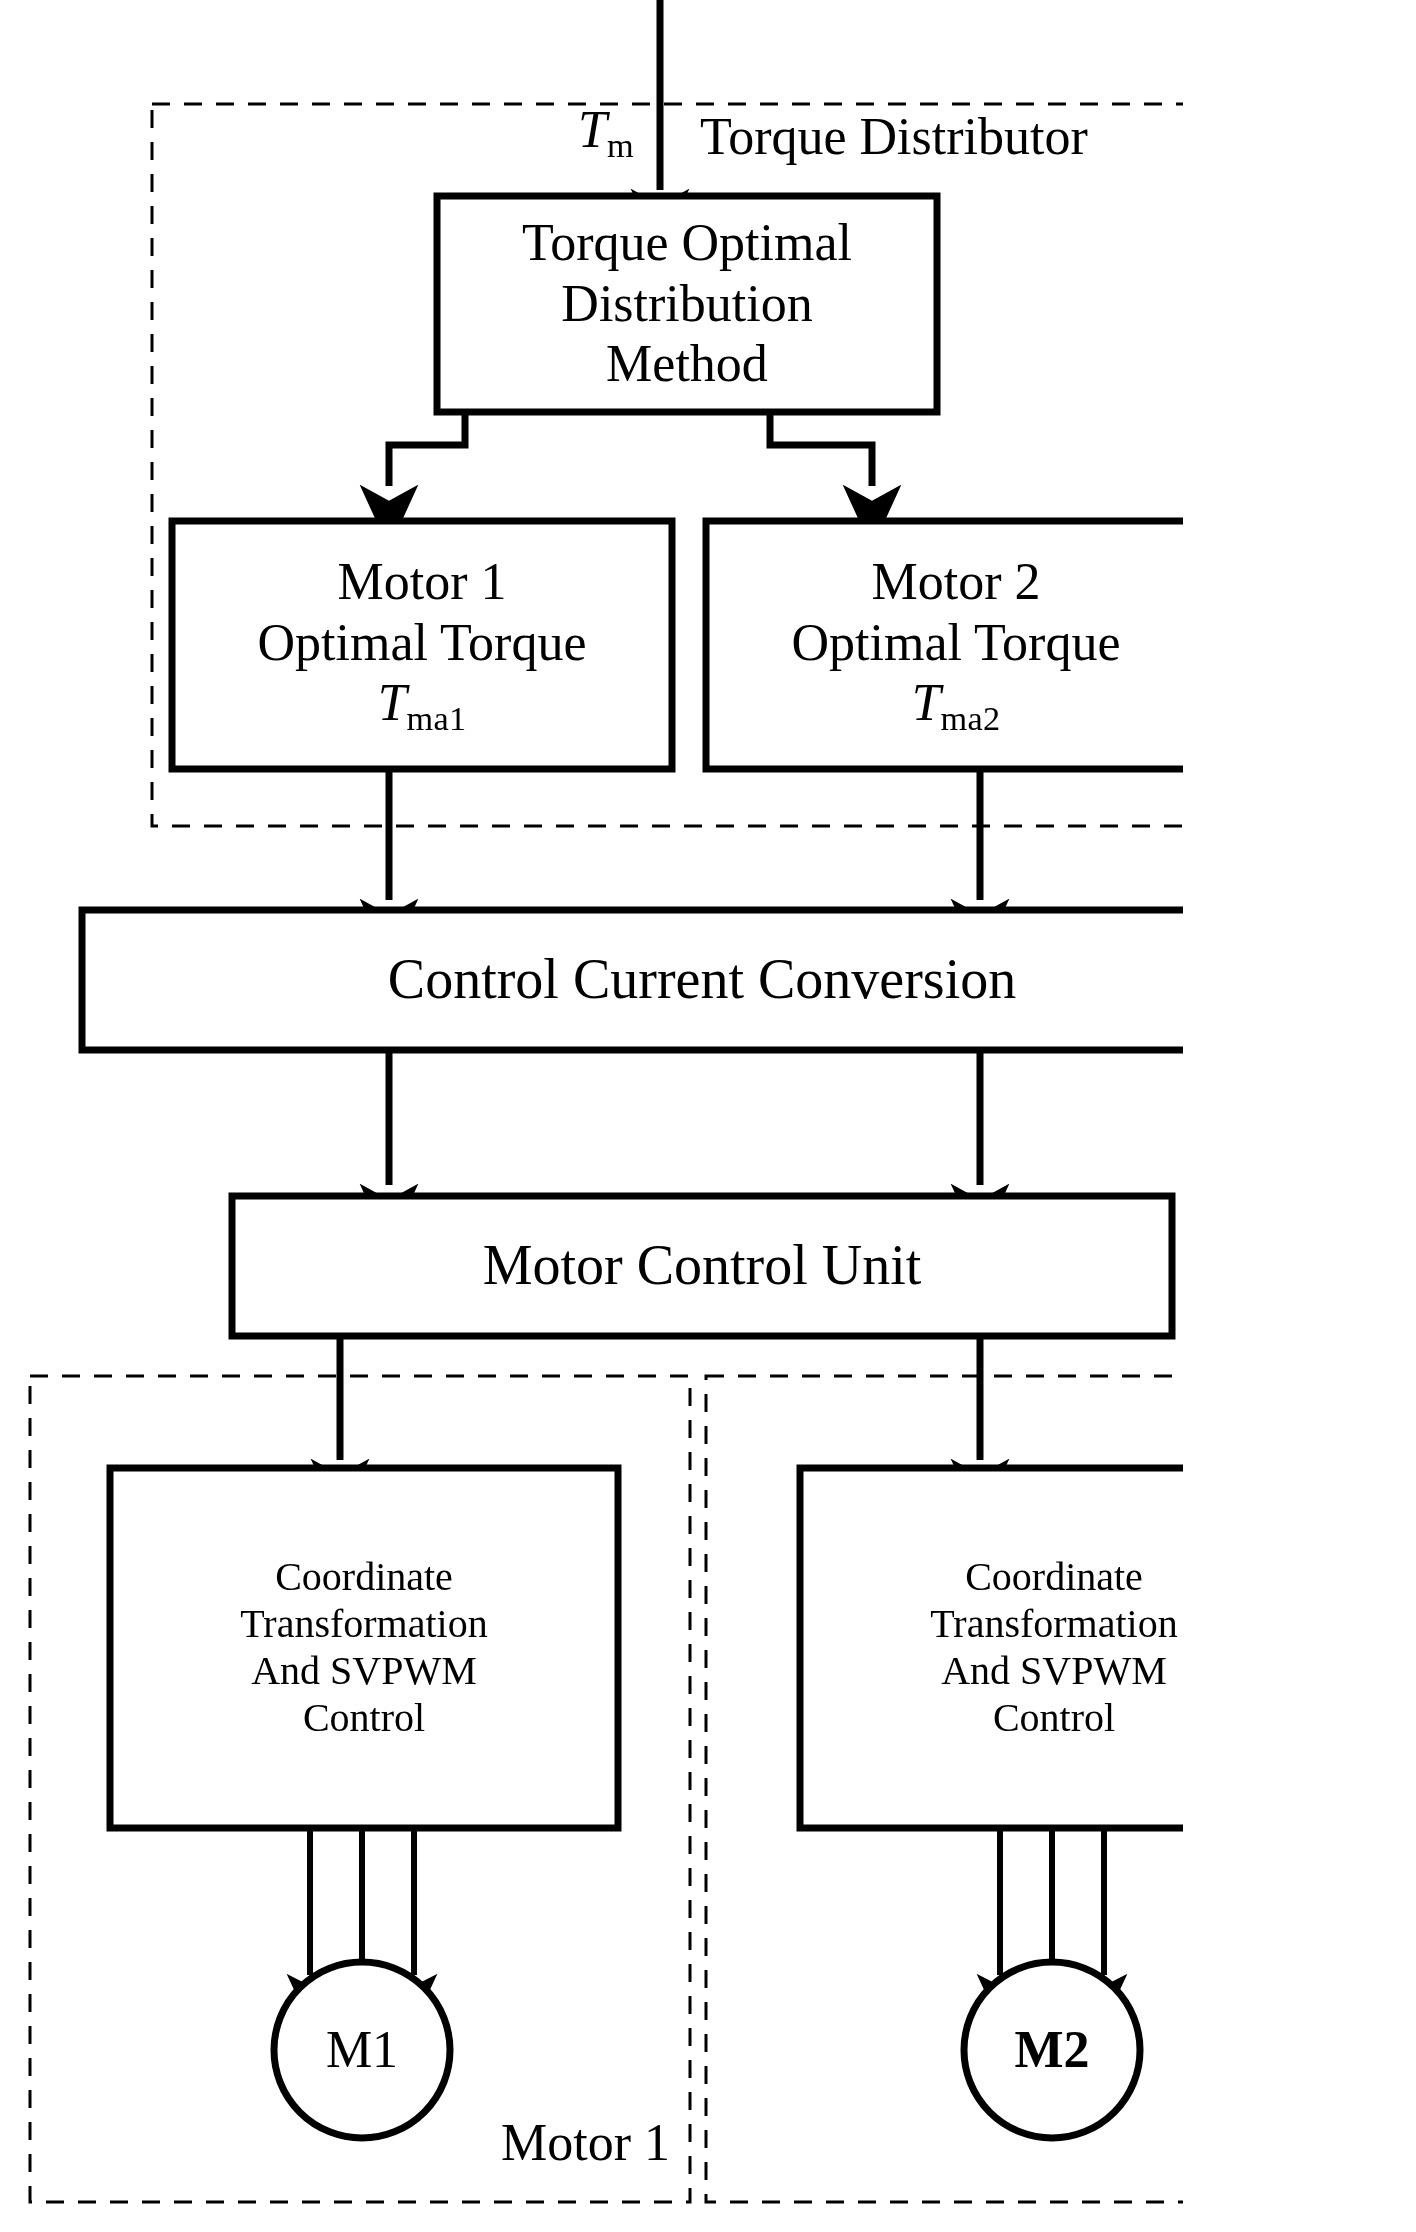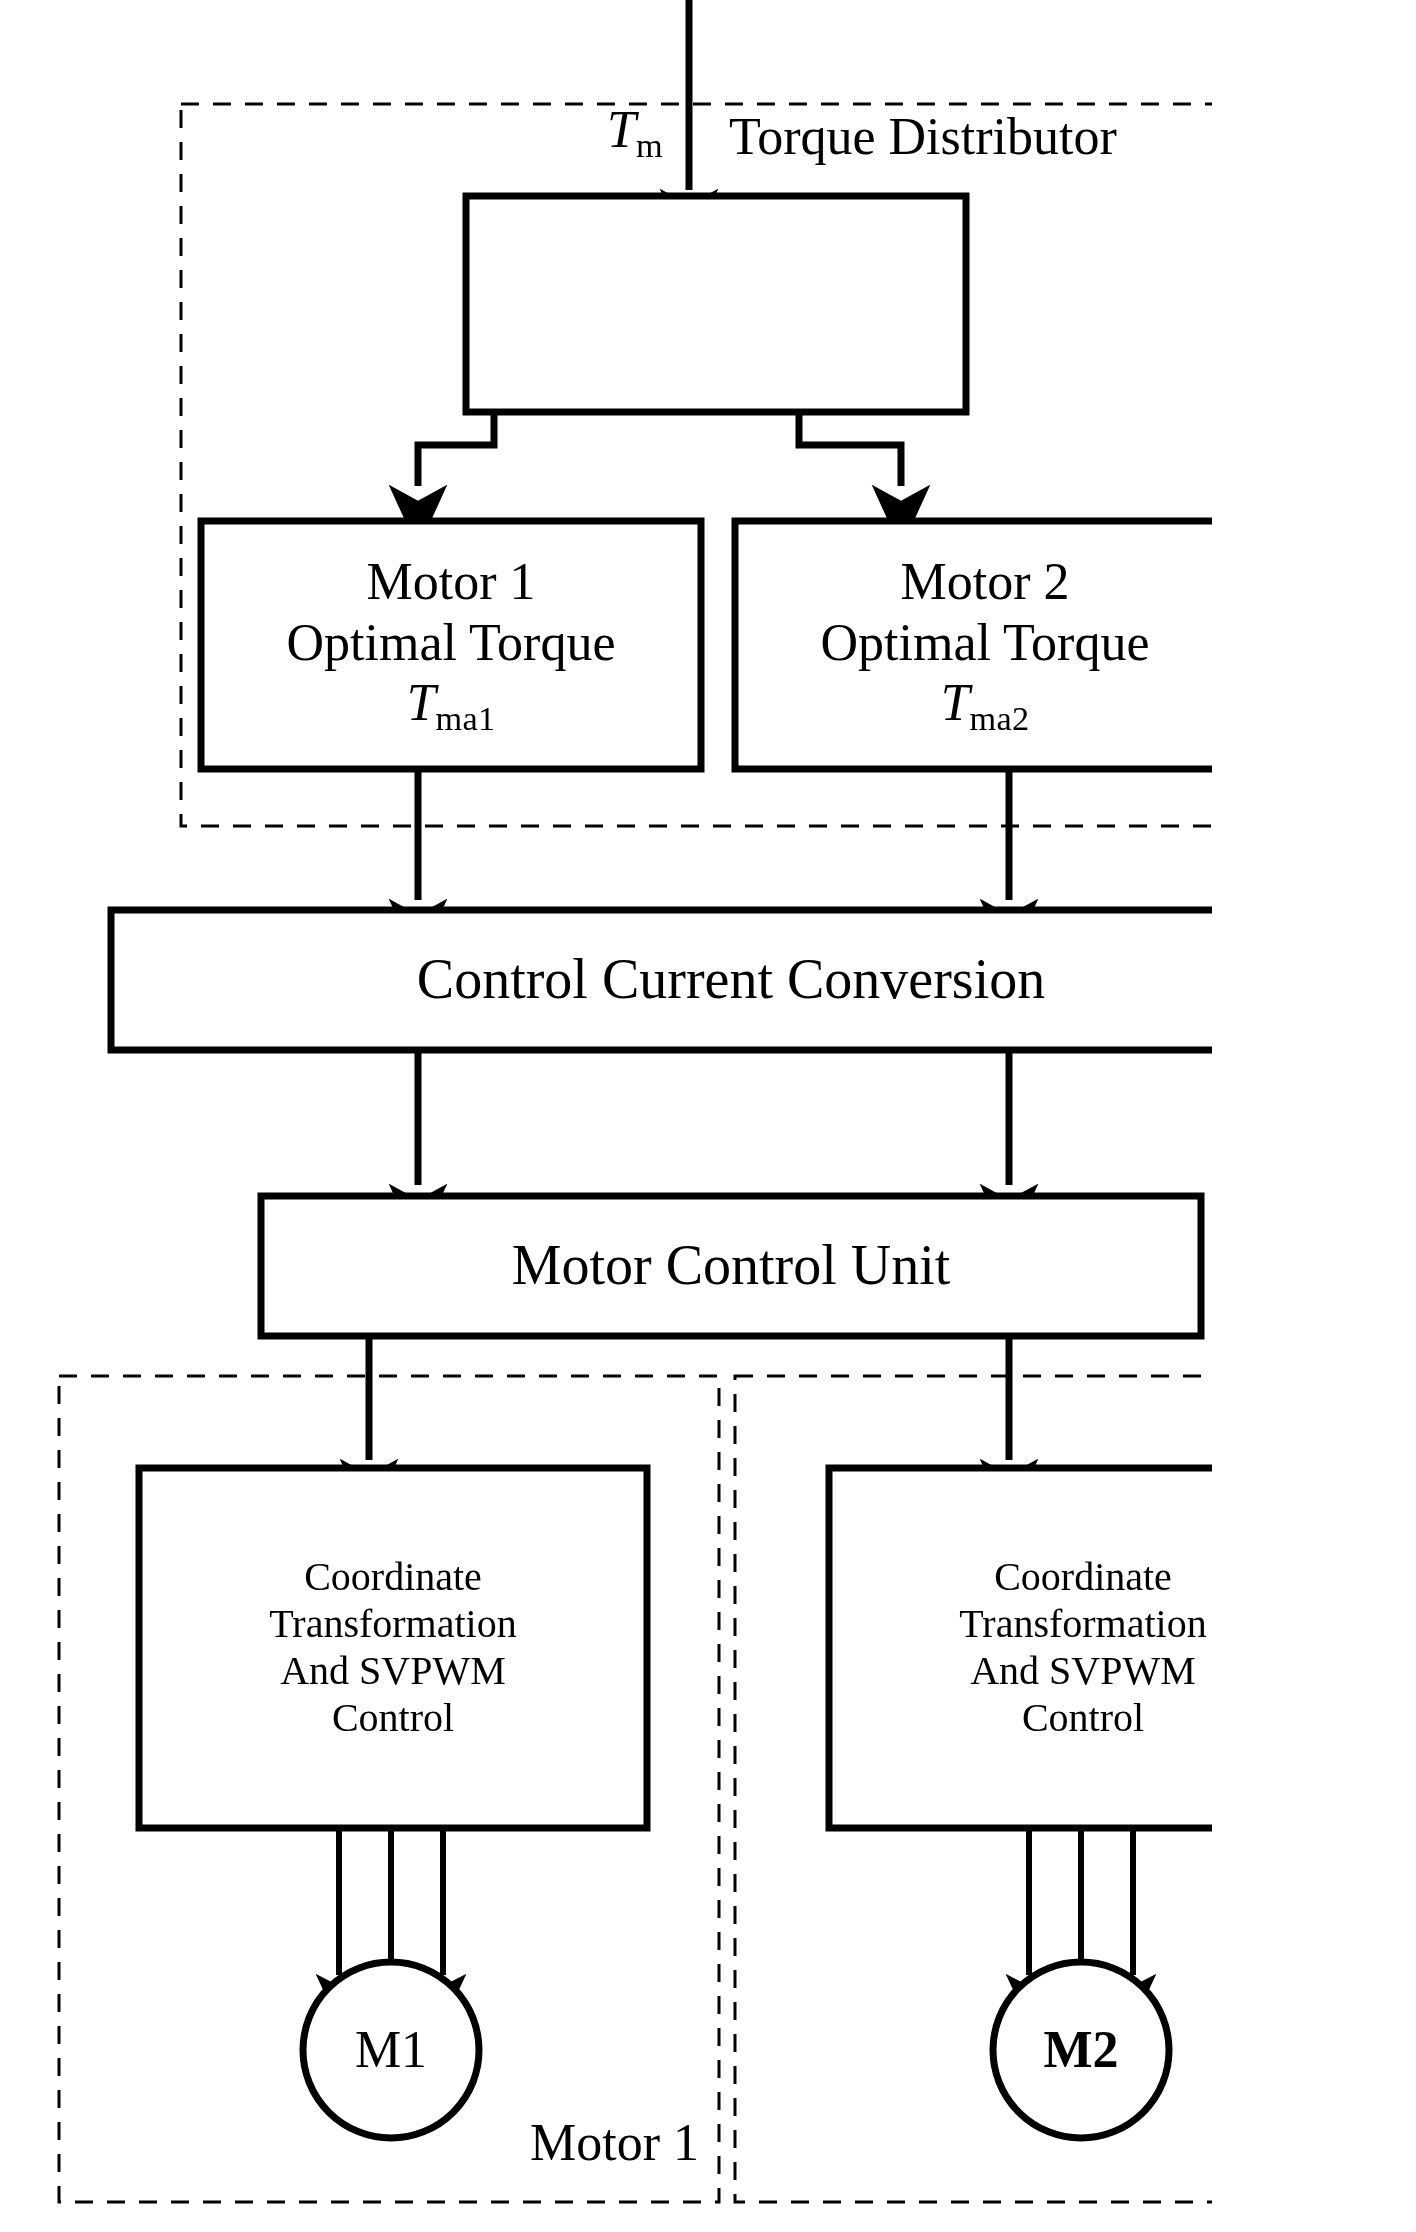--- a/index.html
+++ b/index.html
@@ -10,21 +10,20 @@
   body {
     font-family: "Liberation Serif", "DejaVu Serif", serif;
     color: #000000;
   }
   #canvas {
     position: relative;
     width: 1183px;
     height: 2232px;
     background: #ffffff;
     overflow: hidden;
-    margin-left: 29px;
   }
   svg.layer {
     position: absolute;
     left: 0;
     top: 0;
     width: 1416px;
     height: 2232px;
     pointer-events: none;
   }
   .lbl {
@@ -115,20 +114,25 @@
     <circle cx="362" cy="2050" r="88" fill="#fff" stroke="#000" stroke-width="7"></circle>
     <circle cx="1052" cy="2050" r="88" fill="#fff" stroke="#000" stroke-width="7"></circle>
   </svg>
 
   <div class="lbl f52" style="left:520px; top:38px; width:120px;">
     <span class="sym"><i class="ital">T</i><span class="sub">m</span></span>
   </div>
 
   <div class="lbl f52" style="left:700px; top:106px; width:540px; text-align:left;">Torque Distributor</div>
 
+  <div class="boxtext f52" style="left:437px; top:196px; width:500px; height:216px;">
+    <span>Torque Optimal</span>
+    <span>Distribution</span>
+    <span>Method</span>
+  </div>
 
   <div class="boxtext f52" style="left:172px; top:521px; width:500px; height:248px;">
     <span>Motor 1</span>
     <span>Optimal Torque</span>
     <span class="sym"><i class="ital">T</i><span class="sub">ma1</span></span>
   </div>
 
   <div class="boxtext f52" style="left:706px; top:521px; width:500px; height:248px;">
     <span>Motor 2</span>
     <span>Optimal Torque</span>

